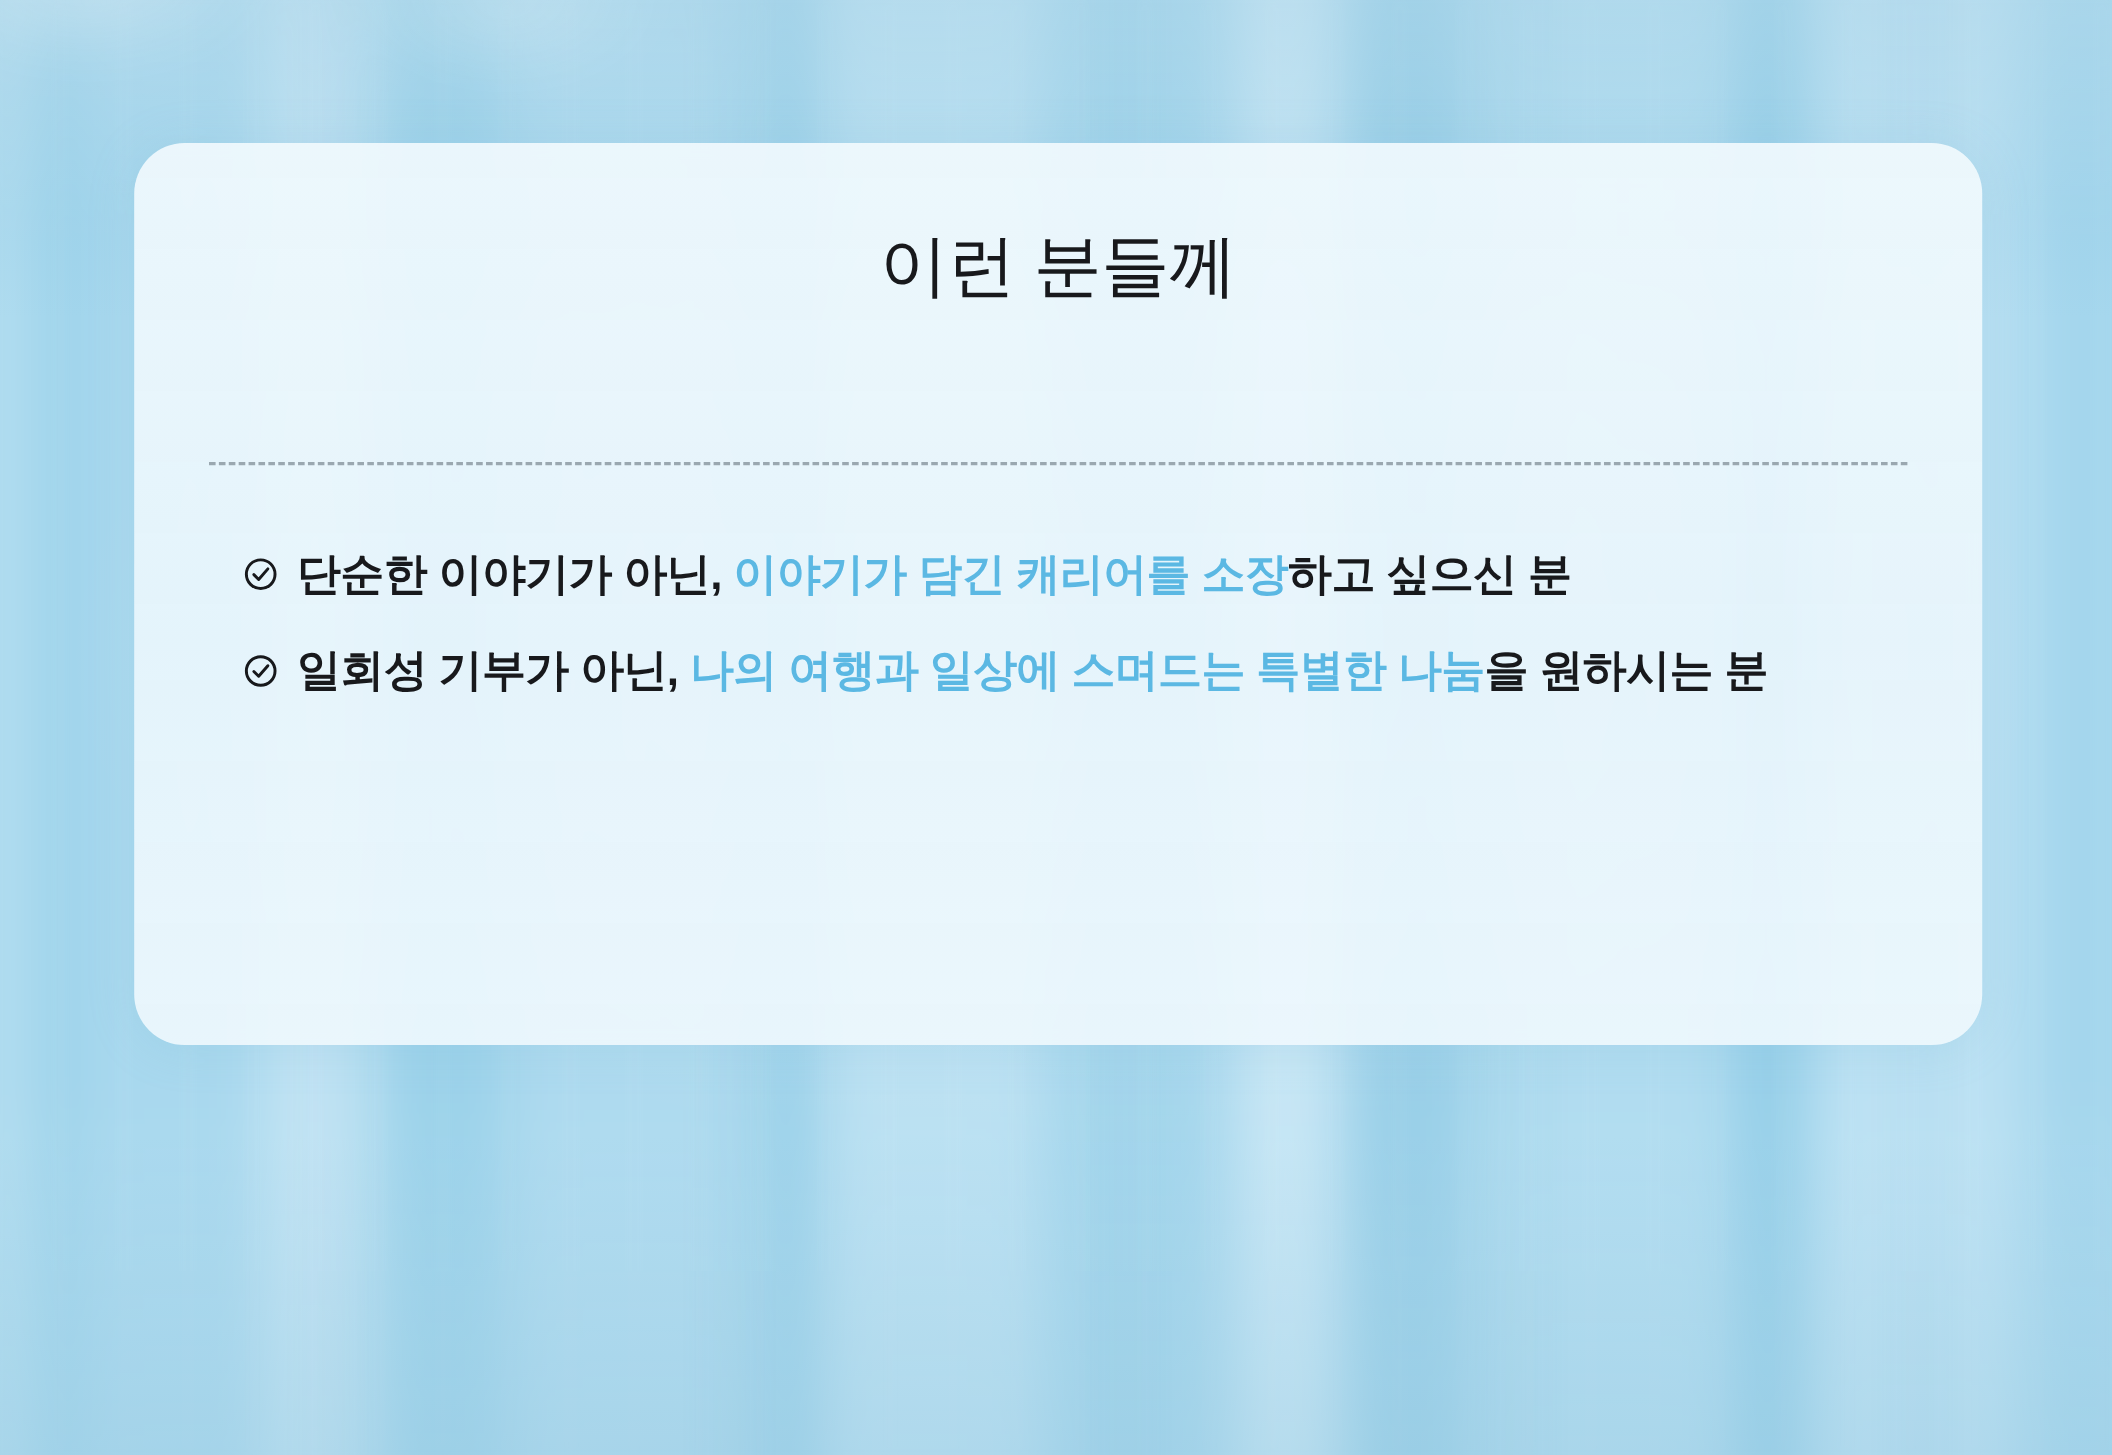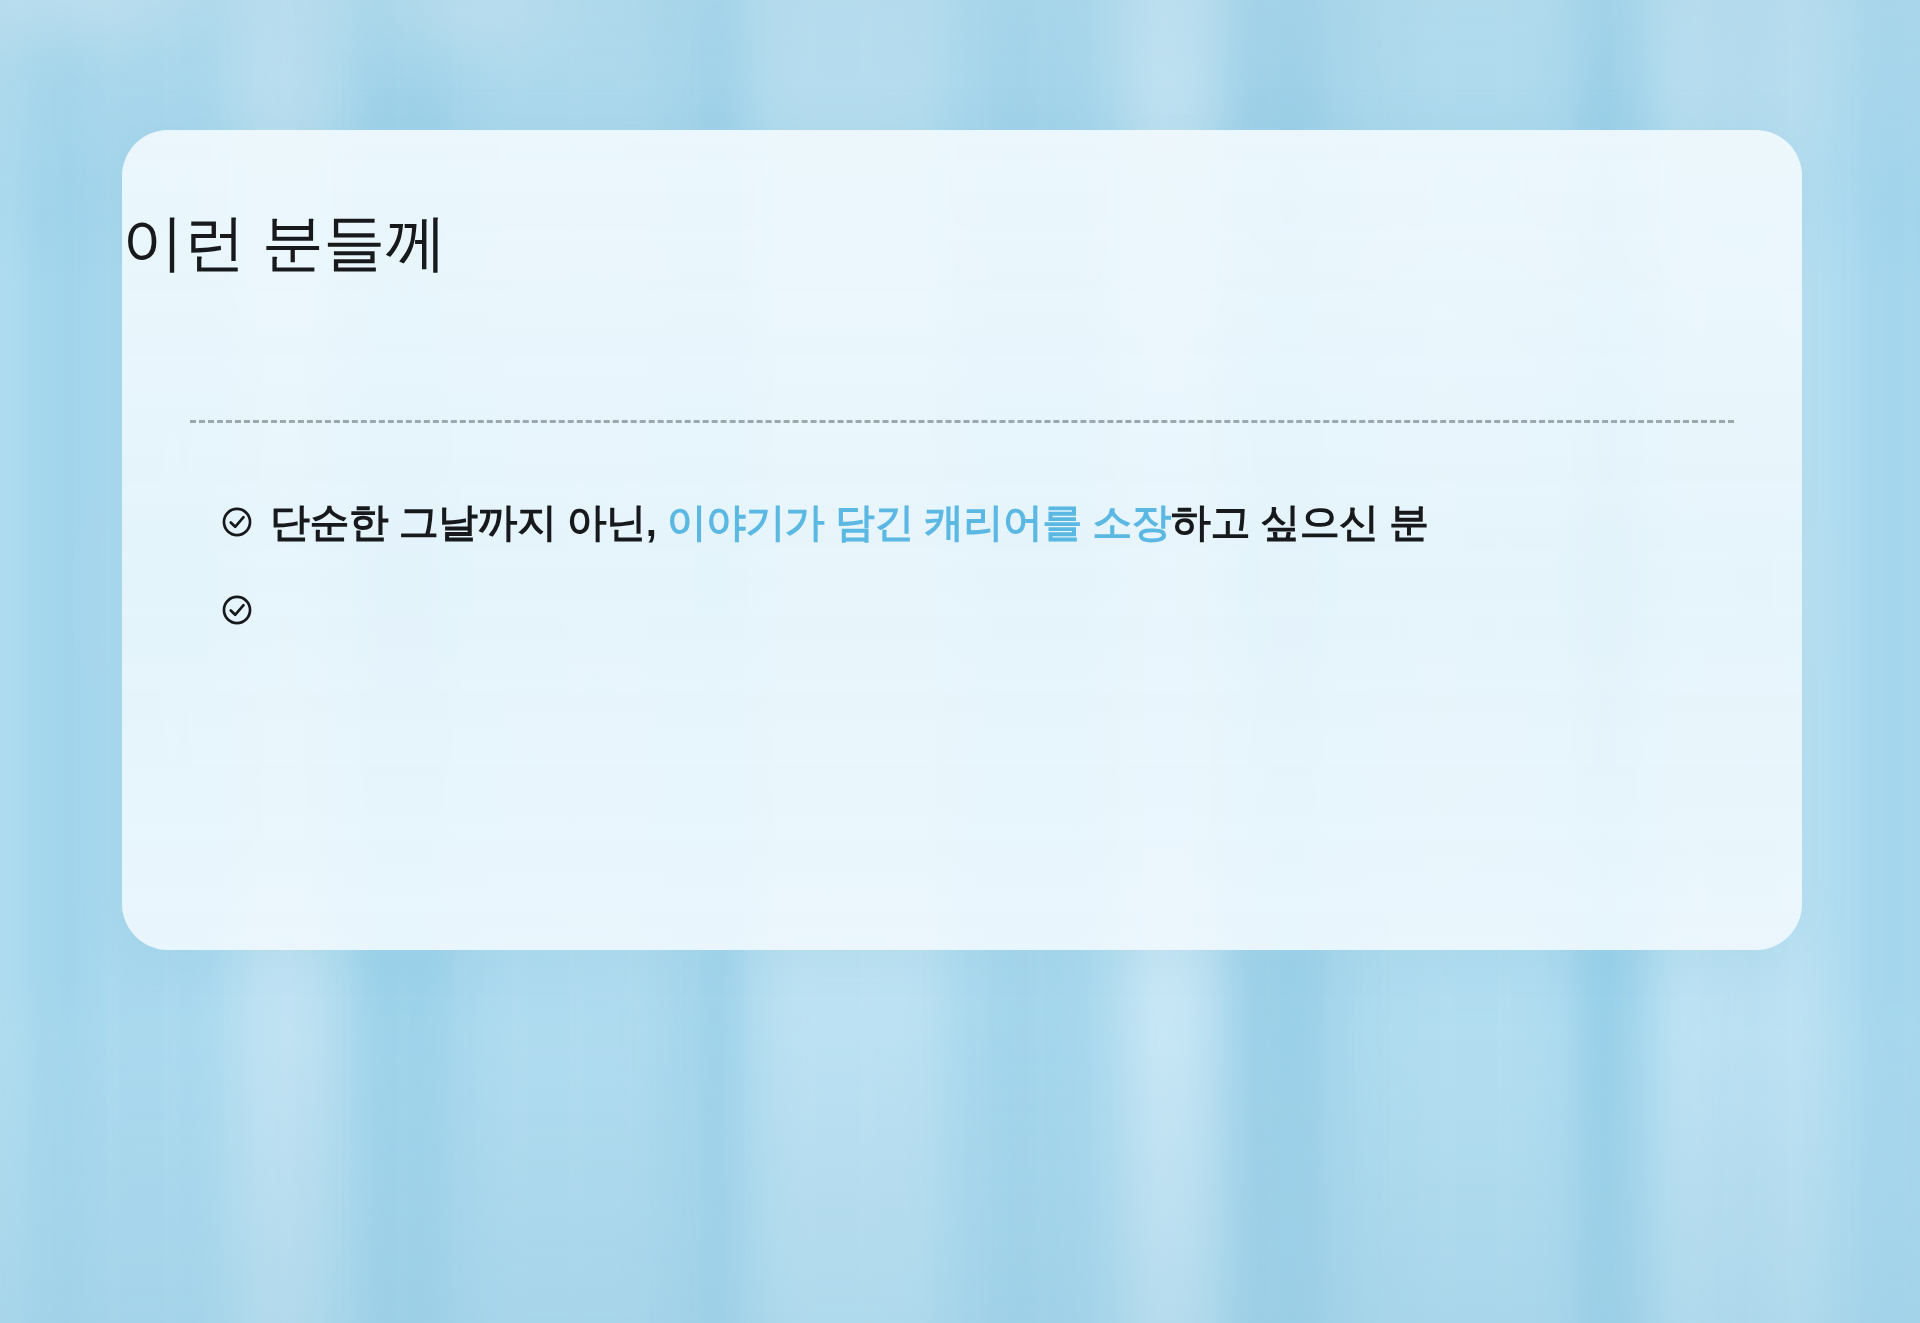--- a/index.html
+++ b/index.html
@@ -91,21 +91,21 @@
     width: 1680px;
     height: 820px;
     border-radius: 46px;
     background: linear-gradient(180deg, rgba(240,249,253,0.93) 0%, rgba(234,246,252,0.90) 55%, rgba(238,248,253,0.92) 100%);
     box-shadow: 0 2px 40px rgba(140,195,220,0.25);
     backdrop-filter: blur(6px);
   }
 
   
   .heading {
-    text-align: left;
+    text-align: center;
     padding-top: 76px;
     color: #111316;
     font-weight: 700;
     letter-spacing: -0.5px;
   }
   .heading .line1 {
     font-size: 62px;
     line-height: 1.18;
     font-weight: 400;
     color: #18191c;
@@ -181,24 +181,25 @@
     </div>
 
     <div class="divider"></div>
 
     <div class="list">
         <div class="item">
           <span class="check-icon"><svg viewBox="0 0 24 24" fill="none" stroke="currentColor" stroke-width="1.9" stroke-linecap="round" stroke-linejoin="round">
               <circle cx="12" cy="12" r="9.2"></circle>
               <path d="M7.6 12.3 L10.7 15.4 L16.6 8.6"></path>
             </svg></span>
-          <div class="item-text"><span>단순한 그날까지 아닌, </span><span class="accent">이야기가 담긴 캐리어를 소장</span><span>하고 싶으신 분</span></div>
+          <div class="item-text"><span>단순한 이야기가 아닌, </span><span class="accent">이야기가 담긴 캐리어를 소장</span><span>하고 싶으신 분</span></div>
         </div>
         <div class="item">
           <span class="check-icon"><svg viewBox="0 0 24 24" fill="none" stroke="currentColor" stroke-width="1.9" stroke-linecap="round" stroke-linejoin="round">
               <circle cx="12" cy="12" r="9.2"></circle>
               <path d="M7.6 12.3 L10.7 15.4 L16.6 8.6"></path>
             </svg></span>
+          <div class="item-text"><span>일회성 기부가 아닌, </span><span class="accent">나의 여행과 일상에 스며드는 특별한 나눔</span><span>을 원하시는 분</span></div>
         </div>
       </div>
 
   </div>
 </div>
 
 </body></html>

